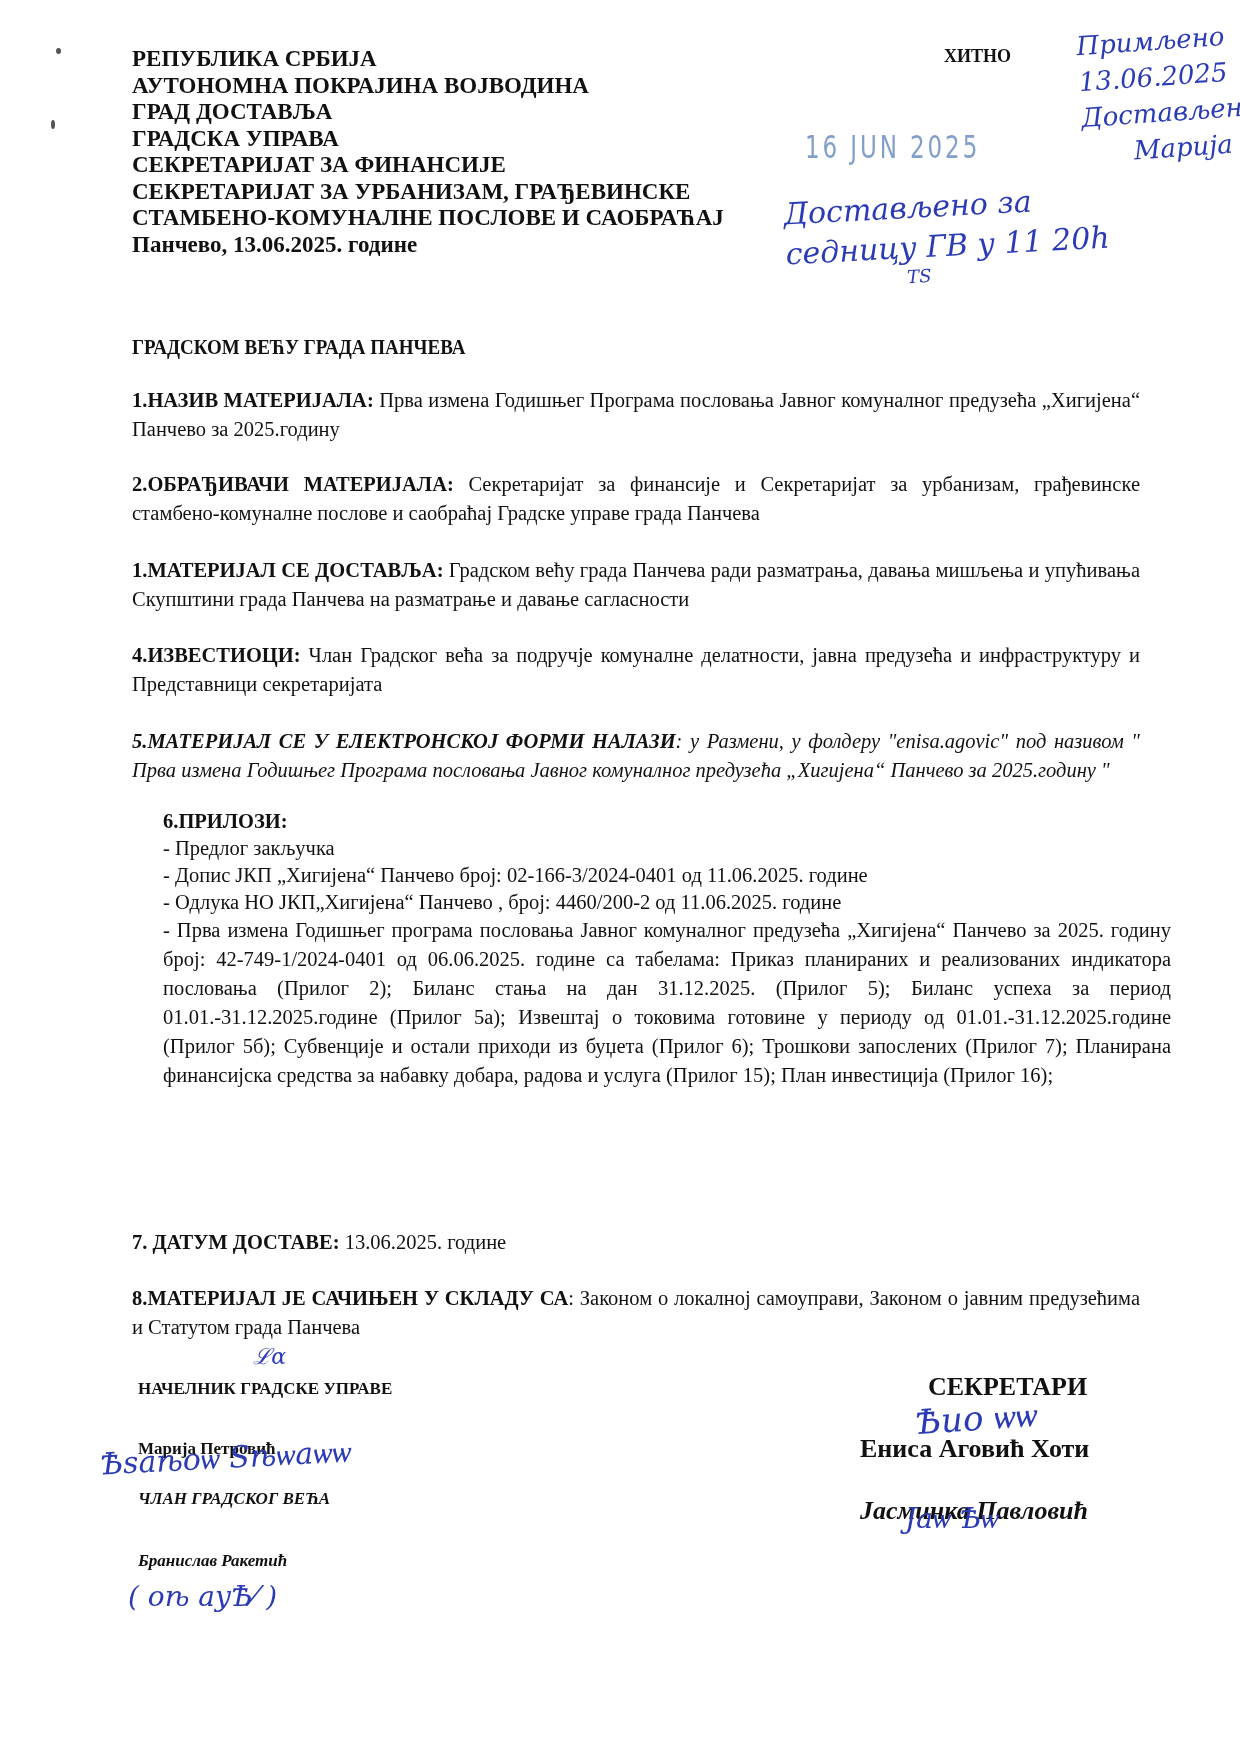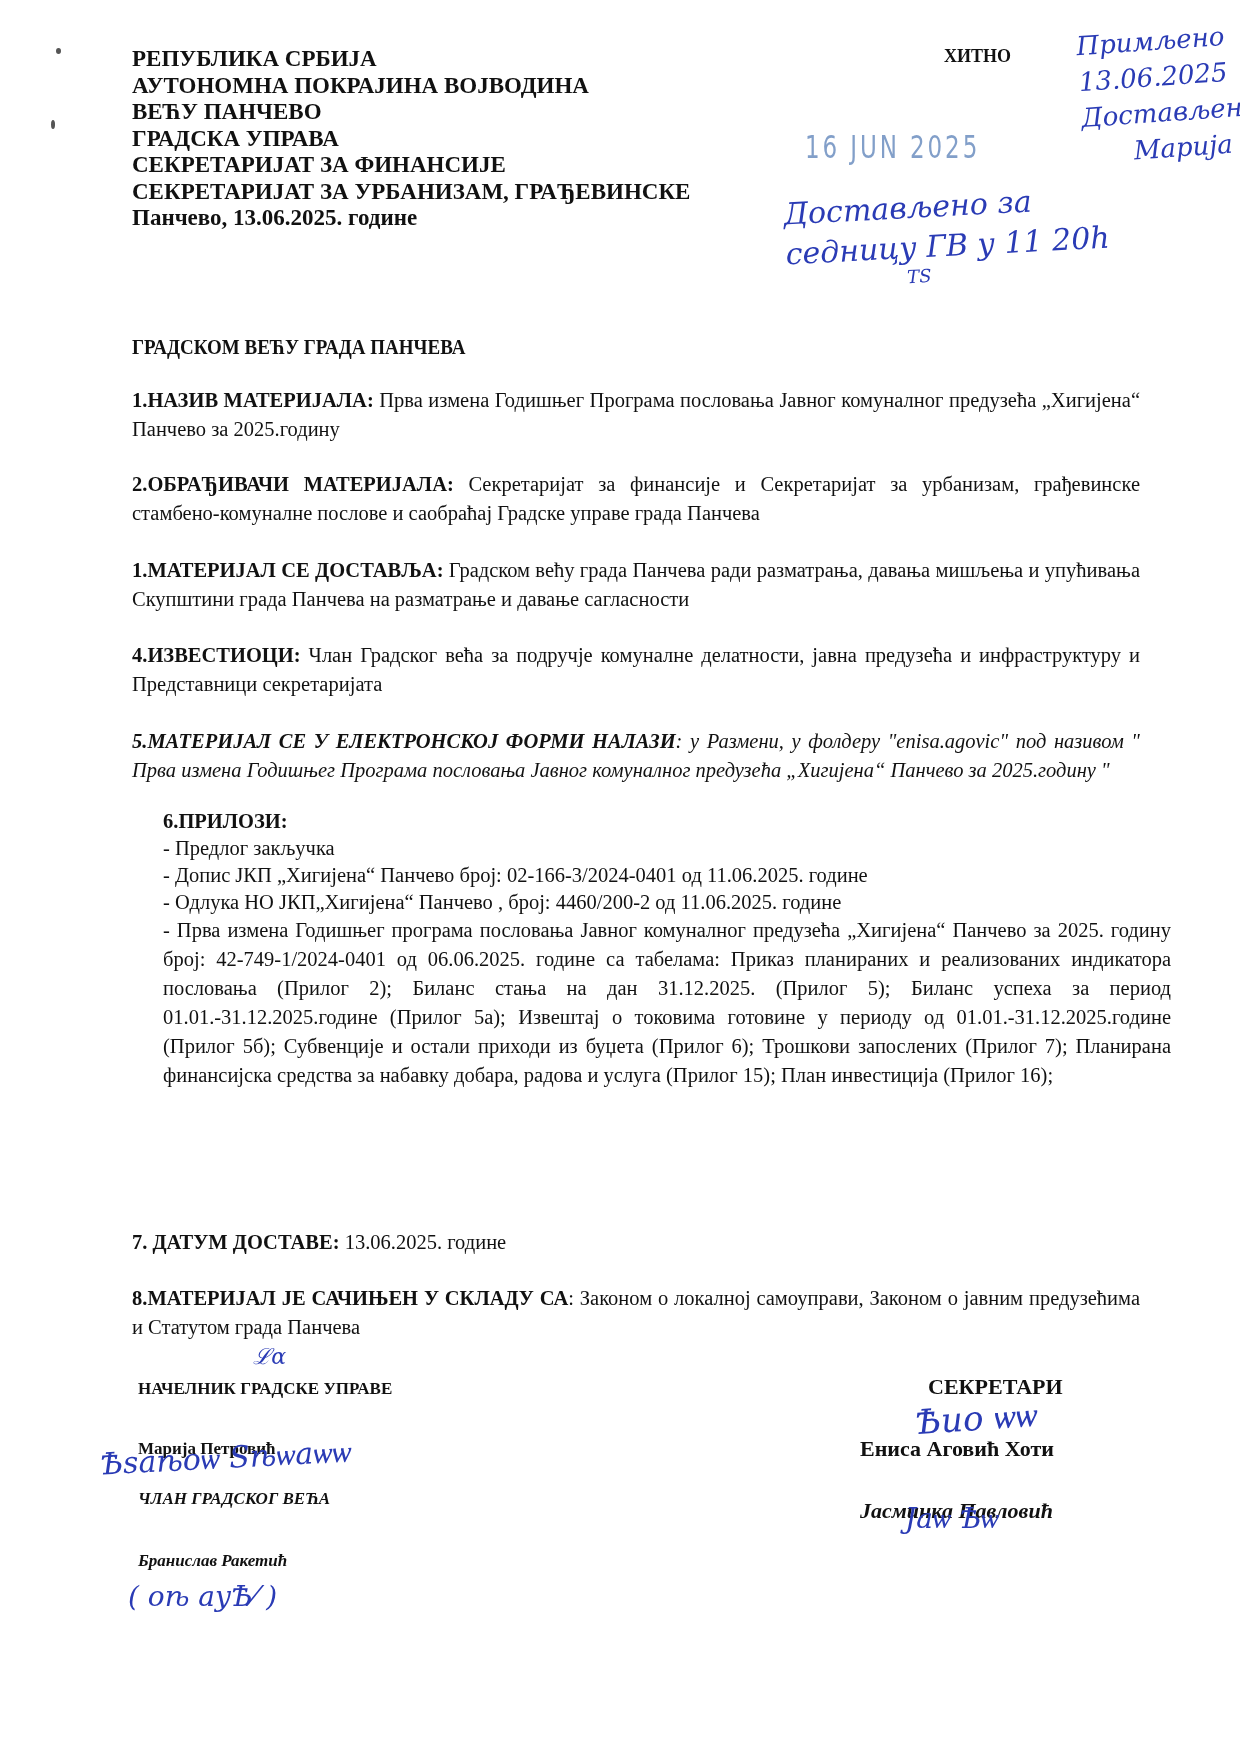--- a/index.html
+++ b/index.html
@@ -19,42 +19,43 @@
                    transform: rotate(-4deg); }
     .hw-delivered { left: 785px; top: 186px; font-size: 30px; line-height: 40px;
                     transform: rotate(-3deg); }
     .addressee { position: absolute; left: 132px; top: 336px; font-weight: bold; font-size: 20px;
                  transform: scaleX(0.95); transform-origin: left; }
     .sec { position: absolute; left: 132px; width: 1008px; font-size: 20.5px; line-height: 29px;
            text-align: justify; }
     .sec b { font-weight: bold; }
     .att-list div { text-align: left; }
     .sig-left { position: absolute; left: 138px; top: 1376px; font-size: 17px; line-height: 26px; }
-    .sig-right { position: absolute; left: 860px; top: 1374px; font-size: 22px; line-height: 26px; }
+    .sig-right { position: absolute; left: 860px; top: 1374px; font-size: 26px; line-height: 26px; }
     .bold { font-weight: bold; }
     .bi { font-weight: bold; font-style: italic; }
     .sig-scrawl { position: absolute; font-family: "DejaVu Serif", serif; font-style: italic;
                   color: #2a3bb5; }
     .scan-dot { position: absolute; background: #555; border-radius: 50%; }
   </style>
 </head>
 <body>
 
 <div class="page">
 
   <div class="scan-dot" style="left:56px;top:48px;width:5px;height:6px;"></div>
   <div class="scan-dot" style="left:51px;top:120px;width:4px;height:9px;"></div>
 
   <div class="header-block">
     <div>РЕПУБЛИКА СРБИЈА</div>
     <div>АУТОНОМНА ПОКРАЈИНА ВОЈВОДИНА</div>
-    <div>ВЕЋУ ПАНЧЕВО</div>
+    <div>ГРАД ДОСТАВЉА</div>
     <div>ГРАДСКА УПРАВА</div>
     <div>СЕКРЕТАРИЈАТ ЗА ФИНАНСИЈЕ</div>
     <div>СЕКРЕТАРИЈАТ ЗА УРБАНИЗАМ, ГРАЂЕВИНСКЕ</div>
+    <div>СТАМБЕНО-КОМУНАЛНЕ ПОСЛОВЕ И САОБРАЋАЈ</div>
     <div>Панчево,  13.06.2025. године</div>
   </div>
 
   <div class="urgent">ХИТНО</div>
 
   <div class="stamp">16 JUN 2025</div>
 
   <div class="handwrite hw-received">
     <div>Примљено</div>
     <div>13.06.2025</div>

